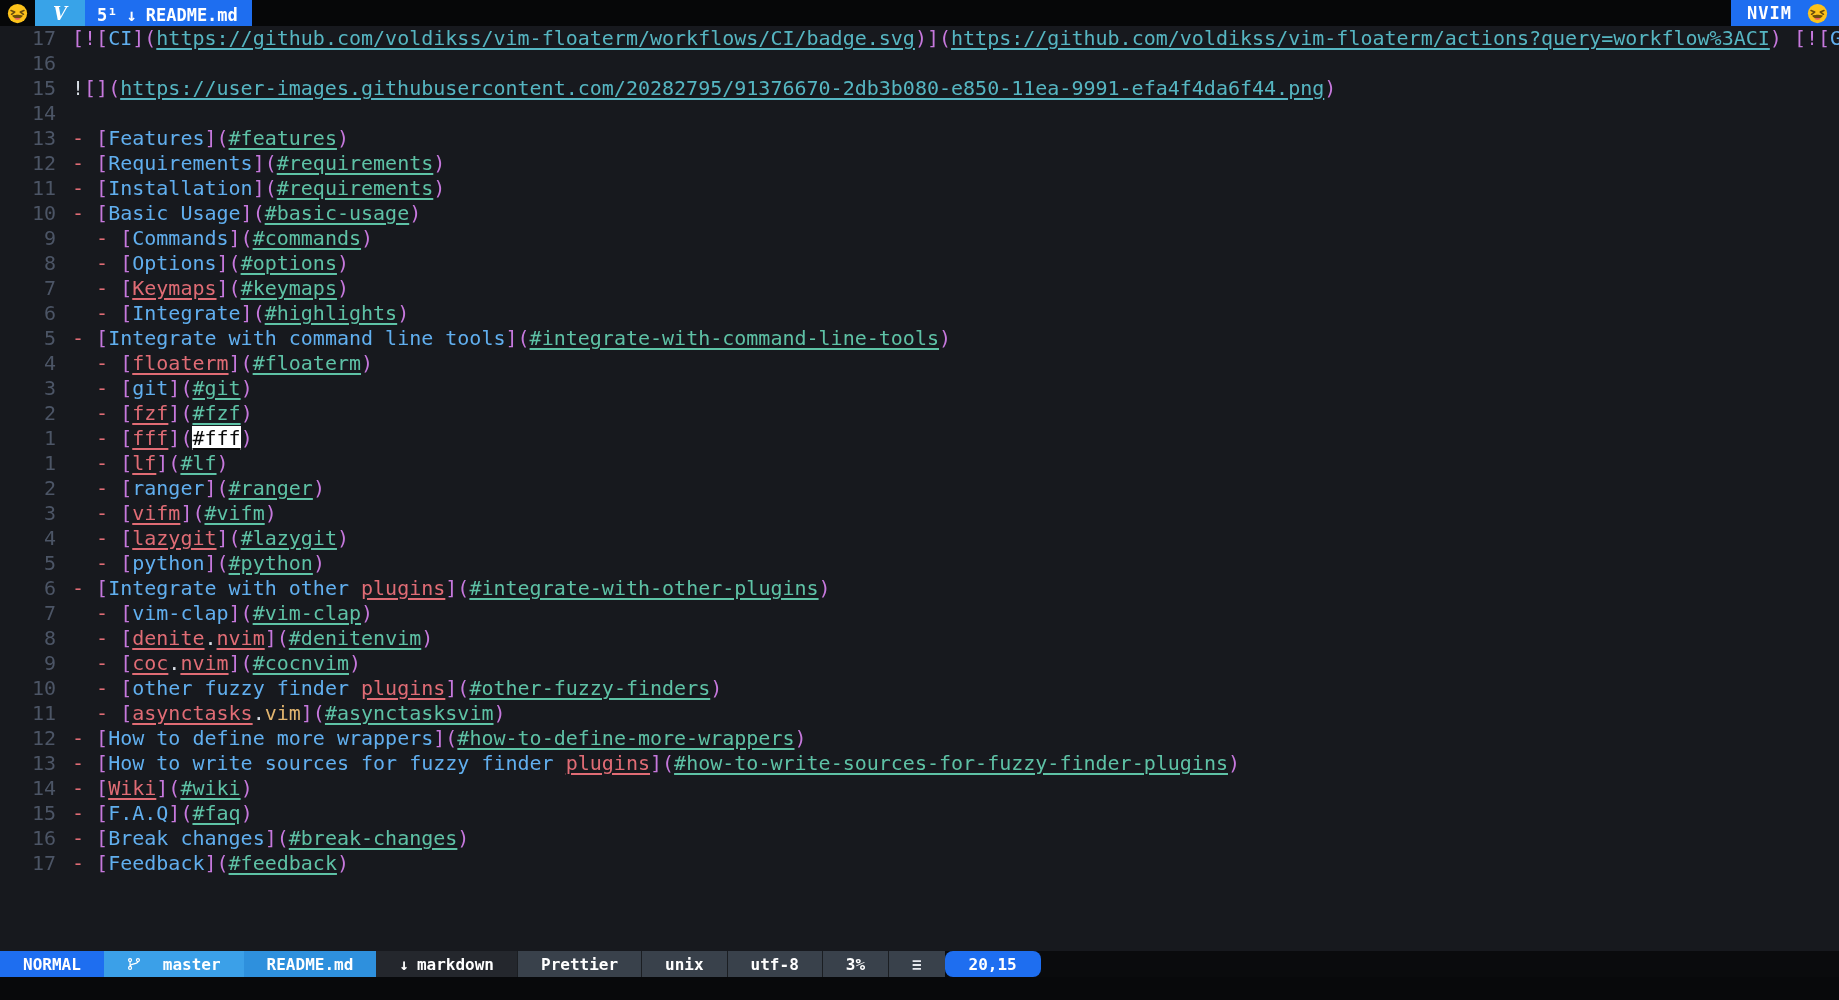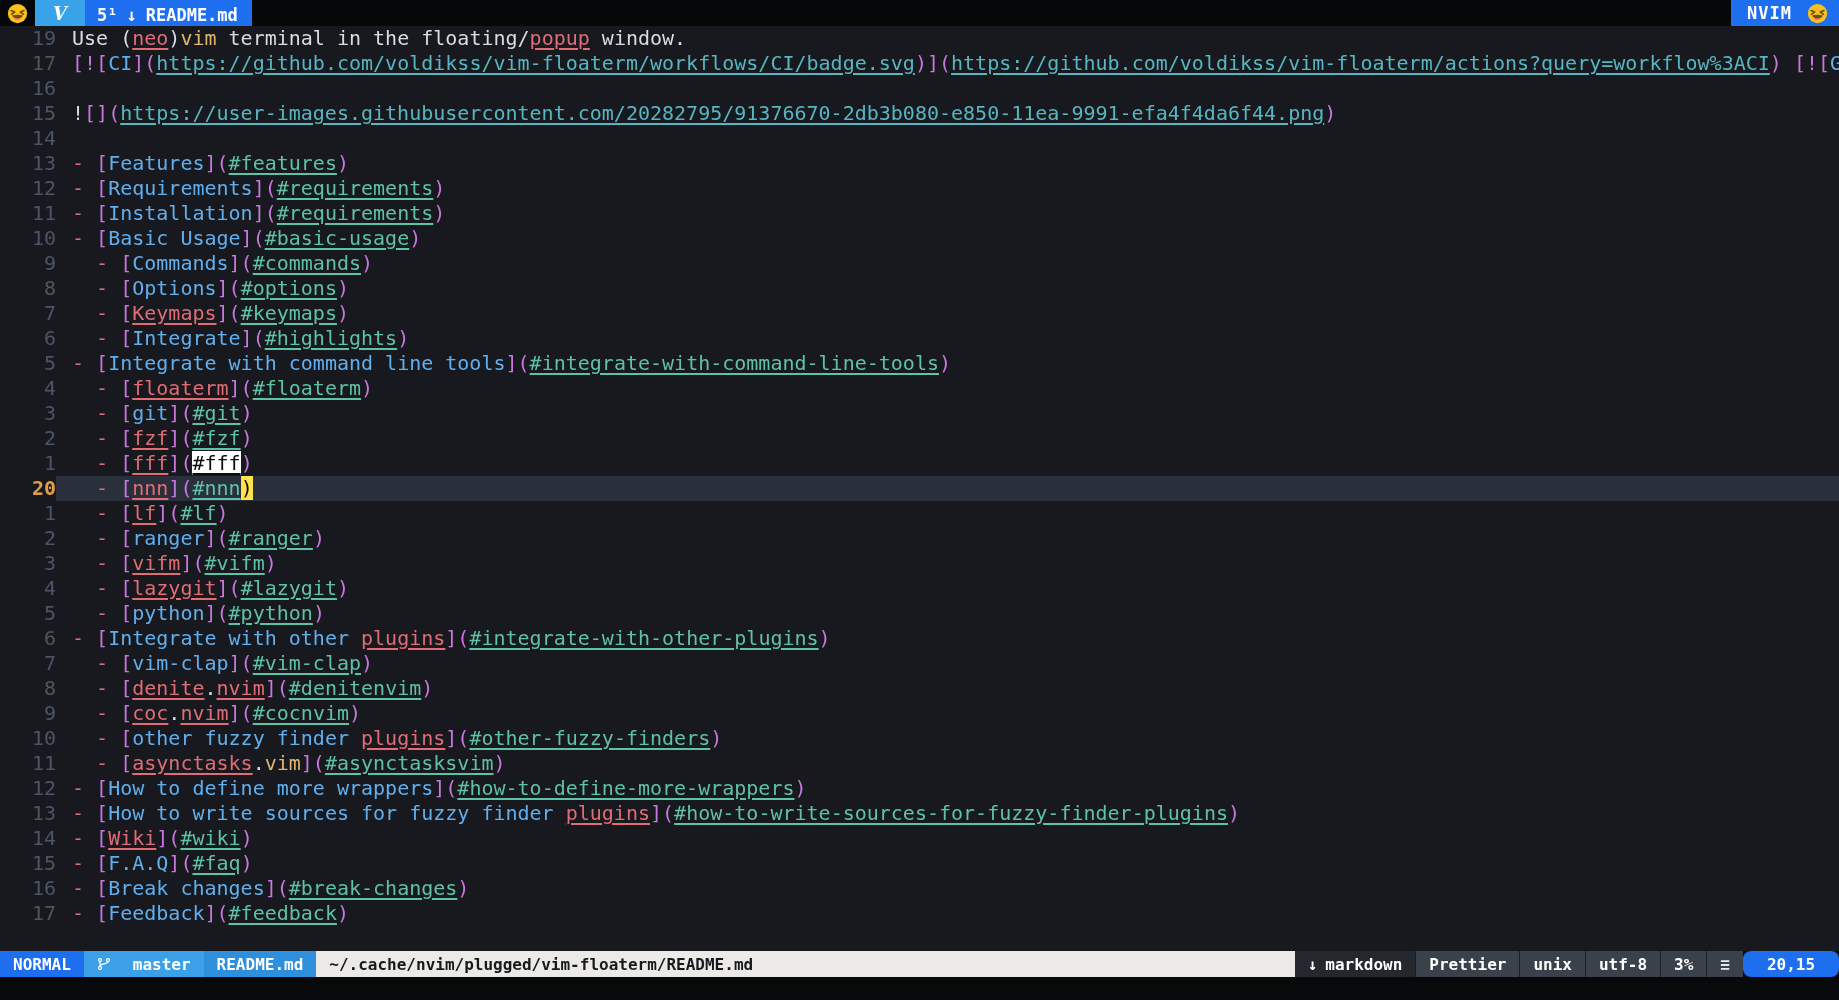--- a/index.html
+++ b/index.html
@@ -29,21 +29,21 @@
   .sc{color:var(--yellow)}
   .sb{color:var(--blue)}
   .sp{color:var(--purple)}
   .su{color:var(--cyan); text-decoration:underline; text-decoration-thickness:1.5px; text-underline-offset:3px}
   .sa{color:var(--teal); text-decoration:underline; text-decoration-thickness:1.5px; text-underline-offset:3px}
   .sx{color:#0b0b0b; background:#ffffff; text-decoration:underline; text-decoration-thickness:1.5px; text-underline-offset:3px}
   .sk{color:#101010; background:var(--cursor_yellow)}
 
   
   .statusline { height:26px; display:flex; align-items:stretch; font-size:16px; font-weight:bold; color:#fff; }
-  .statusline .seg { display:flex; align-items:center; padding:0 13px; }
+  .statusline .seg { display:flex; align-items:center; padding:0 23px; }
   .seg-mode   { background:var(--tab_blue); }
   .seg-branch { background:var(--branch_cyan); gap:22px; }
   .seg-file   { background:var(--file_blue); }
   .seg-path   { background:var(--white_seg); color:#17191d; flex:1; }
   .seg-ft     { background:var(--seg_dark); gap:8px; }
   .seg-g      { background:var(--seg_gray); border-left:1px solid #1b1e22; }
   .seg-pct    { background:var(--seg_gray); border-left:1px solid #1b1e22; }
   .seg-licon  { background:var(--seg_gray); border-left:1px solid #1b1e22; padding:0 8px; color:#e6e9ee; }
   .seg-pos    { background:var(--tab_blue); min-width:96px; justify-content:center;border-radius:8px; }
   .fticon { font-weight:bold; }
@@ -78,39 +78,37 @@
         <path d="M4.6 8.6l4.2 1.7-3.6 2.6" stroke="#6b4e0e" stroke-width="1.8" fill="none" stroke-linecap="round" stroke-linejoin="round"></path>
         <path d="M19.4 8.6l-4.2 1.7 3.6 2.6" stroke="#6b4e0e" stroke-width="1.8" fill="none" stroke-linecap="round" stroke-linejoin="round"></path>
         <path d="M5.8 14.4c1.6 4.6 10.8 4.6 12.4 0 0 0-3.2-1-6.2-1s-6.2 1-6.2 1z" fill="#6b4e0e"></path>
         <path d="M8.2 18.1c2.2 1.5 5.4 1.5 7.6 0-1.2-1.3-6.4-1.3-7.6 0z" fill="#e8596a"></path>
       </svg>
     </span>
   </div>
 </div>
 
 <div class="editor">
-    <div class="row"><span class="gutter">19</span><span class="code"><span class="sf">Use (</span><span class="ss">neo</span><span class="sf">)</span><span class="sc">vim</span><span class="sf"> terminal in the floating/</span><span class="ss">popup</span><span class="sf"> window.</span></span></div>
     <div class="row"><span class="gutter">17</span><span class="code"><span class="sp">[![</span><span class="sb">CI</span><span class="sp">](</span><span class="su">https://github.com/voldikss/vim-floaterm/workflows/CI/badge.svg</span><span class="sp">)](</span><span class="su">https://github.com/voldikss/vim-floaterm/actions?query=workflow%3ACI</span><span class="sp">)</span><span class="sf"> </span><span class="sp">[![</span><span class="sb">G</span></span></div>
     <div class="row"><span class="gutter">16</span><span class="code"></span></div>
     <div class="row"><span class="gutter">15</span><span class="code"><span class="sf">!</span><span class="sp">[](</span><span class="su">https://user-images.githubusercontent.com/20282795/91376670-2db3b080-e850-11ea-9991-efa4f4da6f44.png</span><span class="sp">)</span></span></div>
     <div class="row"><span class="gutter">14</span><span class="code"></span></div>
     <div class="row"><span class="gutter">13</span><span class="code"><span class="sr">-</span><span class="sf"> </span><span class="sp">[</span><span class="sb">Features</span><span class="sp">](</span><span class="sa">#features</span><span class="sp">)</span></span></div>
     <div class="row"><span class="gutter">12</span><span class="code"><span class="sr">-</span><span class="sf"> </span><span class="sp">[</span><span class="sb">Requirements</span><span class="sp">](</span><span class="sa">#requirements</span><span class="sp">)</span></span></div>
     <div class="row"><span class="gutter">11</span><span class="code"><span class="sr">-</span><span class="sf"> </span><span class="sp">[</span><span class="sb">Installation</span><span class="sp">](</span><span class="sa">#requirements</span><span class="sp">)</span></span></div>
     <div class="row"><span class="gutter">10</span><span class="code"><span class="sr">-</span><span class="sf"> </span><span class="sp">[</span><span class="sb">Basic Usage</span><span class="sp">](</span><span class="sa">#basic-usage</span><span class="sp">)</span></span></div>
     <div class="row"><span class="gutter">9</span><span class="code"><span class="sf">  </span><span class="sr">-</span><span class="sf"> </span><span class="sp">[</span><span class="sb">Commands</span><span class="sp">](</span><span class="sa">#commands</span><span class="sp">)</span></span></div>
     <div class="row"><span class="gutter">8</span><span class="code"><span class="sf">  </span><span class="sr">-</span><span class="sf"> </span><span class="sp">[</span><span class="sb">Options</span><span class="sp">](</span><span class="sa">#options</span><span class="sp">)</span></span></div>
     <div class="row"><span class="gutter">7</span><span class="code"><span class="sf">  </span><span class="sr">-</span><span class="sf"> </span><span class="sp">[</span><span class="ss">Keymaps</span><span class="sp">](</span><span class="sa">#keymaps</span><span class="sp">)</span></span></div>
     <div class="row"><span class="gutter">6</span><span class="code"><span class="sf">  </span><span class="sr">-</span><span class="sf"> </span><span class="sp">[</span><span class="sb">Integrate</span><span class="sp">](</span><span class="sa">#highlights</span><span class="sp">)</span></span></div>
     <div class="row"><span class="gutter">5</span><span class="code"><span class="sr">-</span><span class="sf"> </span><span class="sp">[</span><span class="sb">Integrate with command line tools</span><span class="sp">](</span><span class="sa">#integrate-with-command-line-tools</span><span class="sp">)</span></span></div>
     <div class="row"><span class="gutter">4</span><span class="code"><span class="sf">  </span><span class="sr">-</span><span class="sf"> </span><span class="sp">[</span><span class="ss">floaterm</span><span class="sp">](</span><span class="sa">#floaterm</span><span class="sp">)</span></span></div>
     <div class="row"><span class="gutter">3</span><span class="code"><span class="sf">  </span><span class="sr">-</span><span class="sf"> </span><span class="sp">[</span><span class="sb">git</span><span class="sp">](</span><span class="sa">#git</span><span class="sp">)</span></span></div>
     <div class="row"><span class="gutter">2</span><span class="code"><span class="sf">  </span><span class="sr">-</span><span class="sf"> </span><span class="sp">[</span><span class="ss">fzf</span><span class="sp">](</span><span class="sa">#fzf</span><span class="sp">)</span></span></div>
     <div class="row"><span class="gutter">1</span><span class="code"><span class="sf">  </span><span class="sr">-</span><span class="sf"> </span><span class="sp">[</span><span class="ss">fff</span><span class="sp">](</span><span class="sx">#fff</span><span class="sp">)</span></span></div>
-    <div class="row cur"><span class="gutter">20</span><span class="code"><span class="sf">  </span><span class="sr">-</span><span class="sf"> </span><span class="sp">[</span><span class="ss">nnn</span><span class="sp">](</span><span class="sa">#nnn</span><span class="sk">)</span></span></div>
     <div class="row"><span class="gutter">1</span><span class="code"><span class="sf">  </span><span class="sr">-</span><span class="sf"> </span><span class="sp">[</span><span class="ss">lf</span><span class="sp">](</span><span class="sa">#lf</span><span class="sp">)</span></span></div>
     <div class="row"><span class="gutter">2</span><span class="code"><span class="sf">  </span><span class="sr">-</span><span class="sf"> </span><span class="sp">[</span><span class="sb">ranger</span><span class="sp">](</span><span class="sa">#ranger</span><span class="sp">)</span></span></div>
     <div class="row"><span class="gutter">3</span><span class="code"><span class="sf">  </span><span class="sr">-</span><span class="sf"> </span><span class="sp">[</span><span class="ss">vifm</span><span class="sp">](</span><span class="sa">#vifm</span><span class="sp">)</span></span></div>
     <div class="row"><span class="gutter">4</span><span class="code"><span class="sf">  </span><span class="sr">-</span><span class="sf"> </span><span class="sp">[</span><span class="ss">lazygit</span><span class="sp">](</span><span class="sa">#lazygit</span><span class="sp">)</span></span></div>
     <div class="row"><span class="gutter">5</span><span class="code"><span class="sf">  </span><span class="sr">-</span><span class="sf"> </span><span class="sp">[</span><span class="sb">python</span><span class="sp">](</span><span class="sa">#python</span><span class="sp">)</span></span></div>
     <div class="row"><span class="gutter">6</span><span class="code"><span class="sr">-</span><span class="sf"> </span><span class="sp">[</span><span class="sb">Integrate with other </span><span class="ss">plugins</span><span class="sp">](</span><span class="sa">#integrate-with-other-plugins</span><span class="sp">)</span></span></div>
     <div class="row"><span class="gutter">7</span><span class="code"><span class="sf">  </span><span class="sr">-</span><span class="sf"> </span><span class="sp">[</span><span class="sb">vim-clap</span><span class="sp">](</span><span class="sa">#vim-clap</span><span class="sp">)</span></span></div>
     <div class="row"><span class="gutter">8</span><span class="code"><span class="sf">  </span><span class="sr">-</span><span class="sf"> </span><span class="sp">[</span><span class="ss">denite</span><span class="sf">.</span><span class="ss">nvim</span><span class="sp">](</span><span class="sa">#denitenvim</span><span class="sp">)</span></span></div>
     <div class="row"><span class="gutter">9</span><span class="code"><span class="sf">  </span><span class="sr">-</span><span class="sf"> </span><span class="sp">[</span><span class="ss">coc</span><span class="sf">.</span><span class="ss">nvim</span><span class="sp">](</span><span class="sa">#cocnvim</span><span class="sp">)</span></span></div>
     <div class="row"><span class="gutter">10</span><span class="code"><span class="sf">  </span><span class="sr">-</span><span class="sf"> </span><span class="sp">[</span><span class="sb">other fuzzy finder </span><span class="ss">plugins</span><span class="sp">](</span><span class="sa">#other-fuzzy-finders</span><span class="sp">)</span></span></div>
@@ -128,21 +126,20 @@
   <div class="seg seg-branch">
     <svg width="14" height="16" viewBox="0 0 16 16">
       <circle cx="3.5" cy="3.5" r="1.7" fill="none" stroke="#fff" stroke-width="1.4"></circle>
       <circle cx="3.5" cy="12.5" r="1.7" fill="none" stroke="#fff" stroke-width="1.4"></circle>
       <circle cx="12.5" cy="3.5" r="1.7" fill="none" stroke="#fff" stroke-width="1.4"></circle>
       <path d="M3.5 5.2v5.6M12.5 5.2c0 3.3-9 2.1-9 5.3" stroke="#fff" stroke-width="1.4" fill="none"></path>
     </svg>
     <span>master</span>
   </div>
   <div class="seg seg-file">README.md</div>
-  <div class="seg seg-path">~/.cache/nvim/plugged/vim-floaterm/README.md</div>
   <div class="seg seg-ft">
     <span class="fticon">↓</span>
     <span>markdown</span>
   </div>
   <div class="seg seg-g">Prettier</div>
   <div class="seg seg-g">unix</div>
   <div class="seg seg-g">utf-8</div>
   <div class="seg seg-pct">3%</div>
   <div class="seg seg-licon">≡</div>
   <div class="seg seg-pos">20,15</div>

